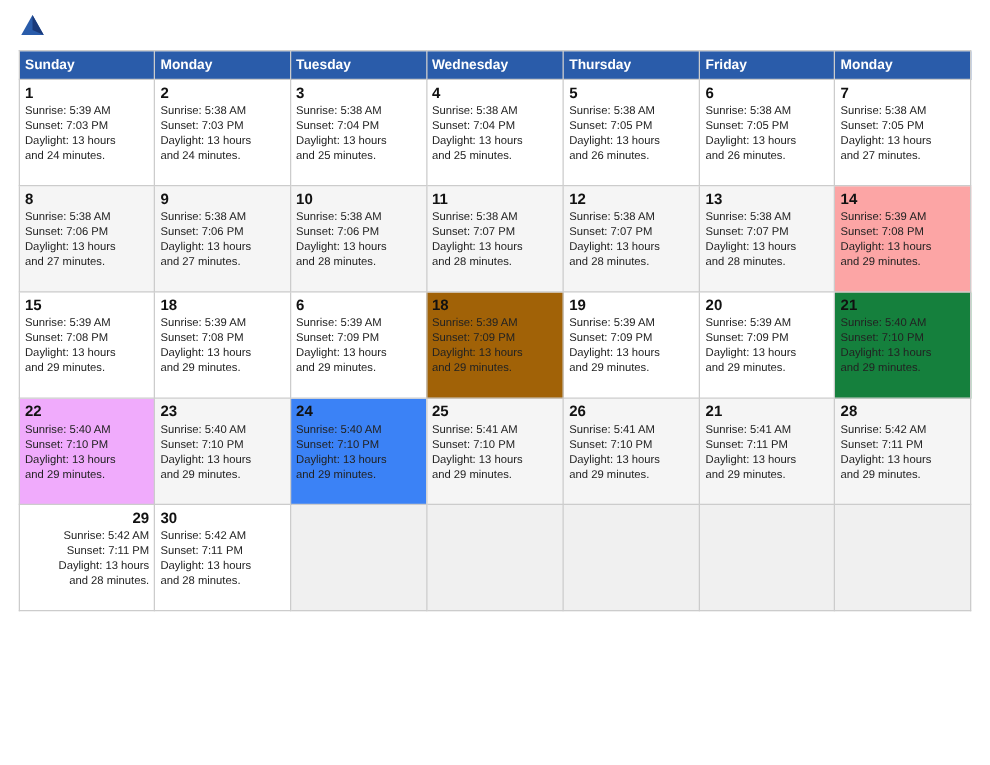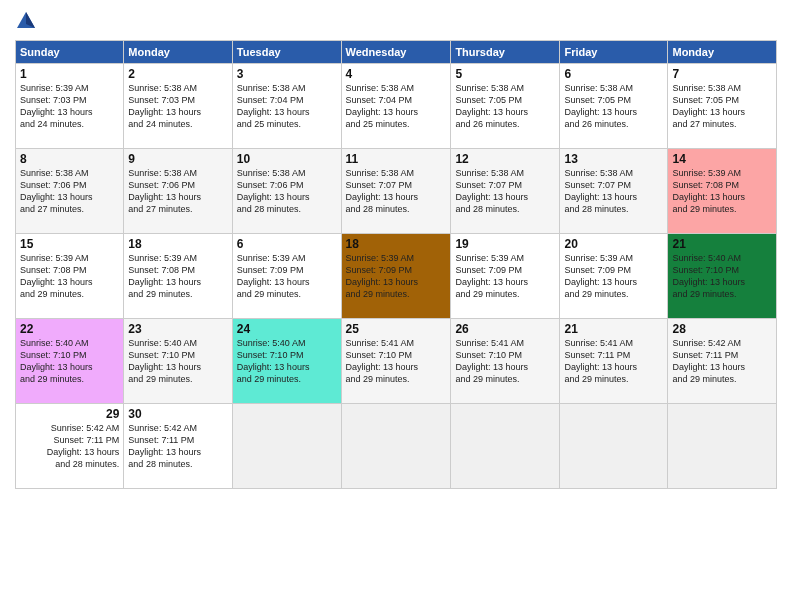--- a/index.html
+++ b/index.html
@@ -292,21 +292,21 @@
 Daylight: 13 hours
 and 29 minutes.</div>
           </td>
           <td style="background: rgb(245, 245, 245);">
             <span class="day-num">23</span>
             <div class="day-info" style="white-space: pre-line;">Sunrise: 5:40 AM
 Sunset: 7:10 PM
 Daylight: 13 hours
 and 29 minutes.</div>
           </td>
-          <td style="background: #5eead4;">
+          <td style="background: #3b82f6;">
             <span class="day-num">24</span>
             <div class="day-info" style="white-space: pre-line;">Sunrise: 5:40 AM
 Sunset: 7:10 PM
 Daylight: 13 hours
 and 29 minutes.</div>
           </td>
           <td style="background: rgb(245, 245, 245);">
             <span class="day-num">25</span>
             <div class="day-info" style="white-space: pre-line;">Sunrise: 5:41 AM
 Sunset: 7:10 PM

